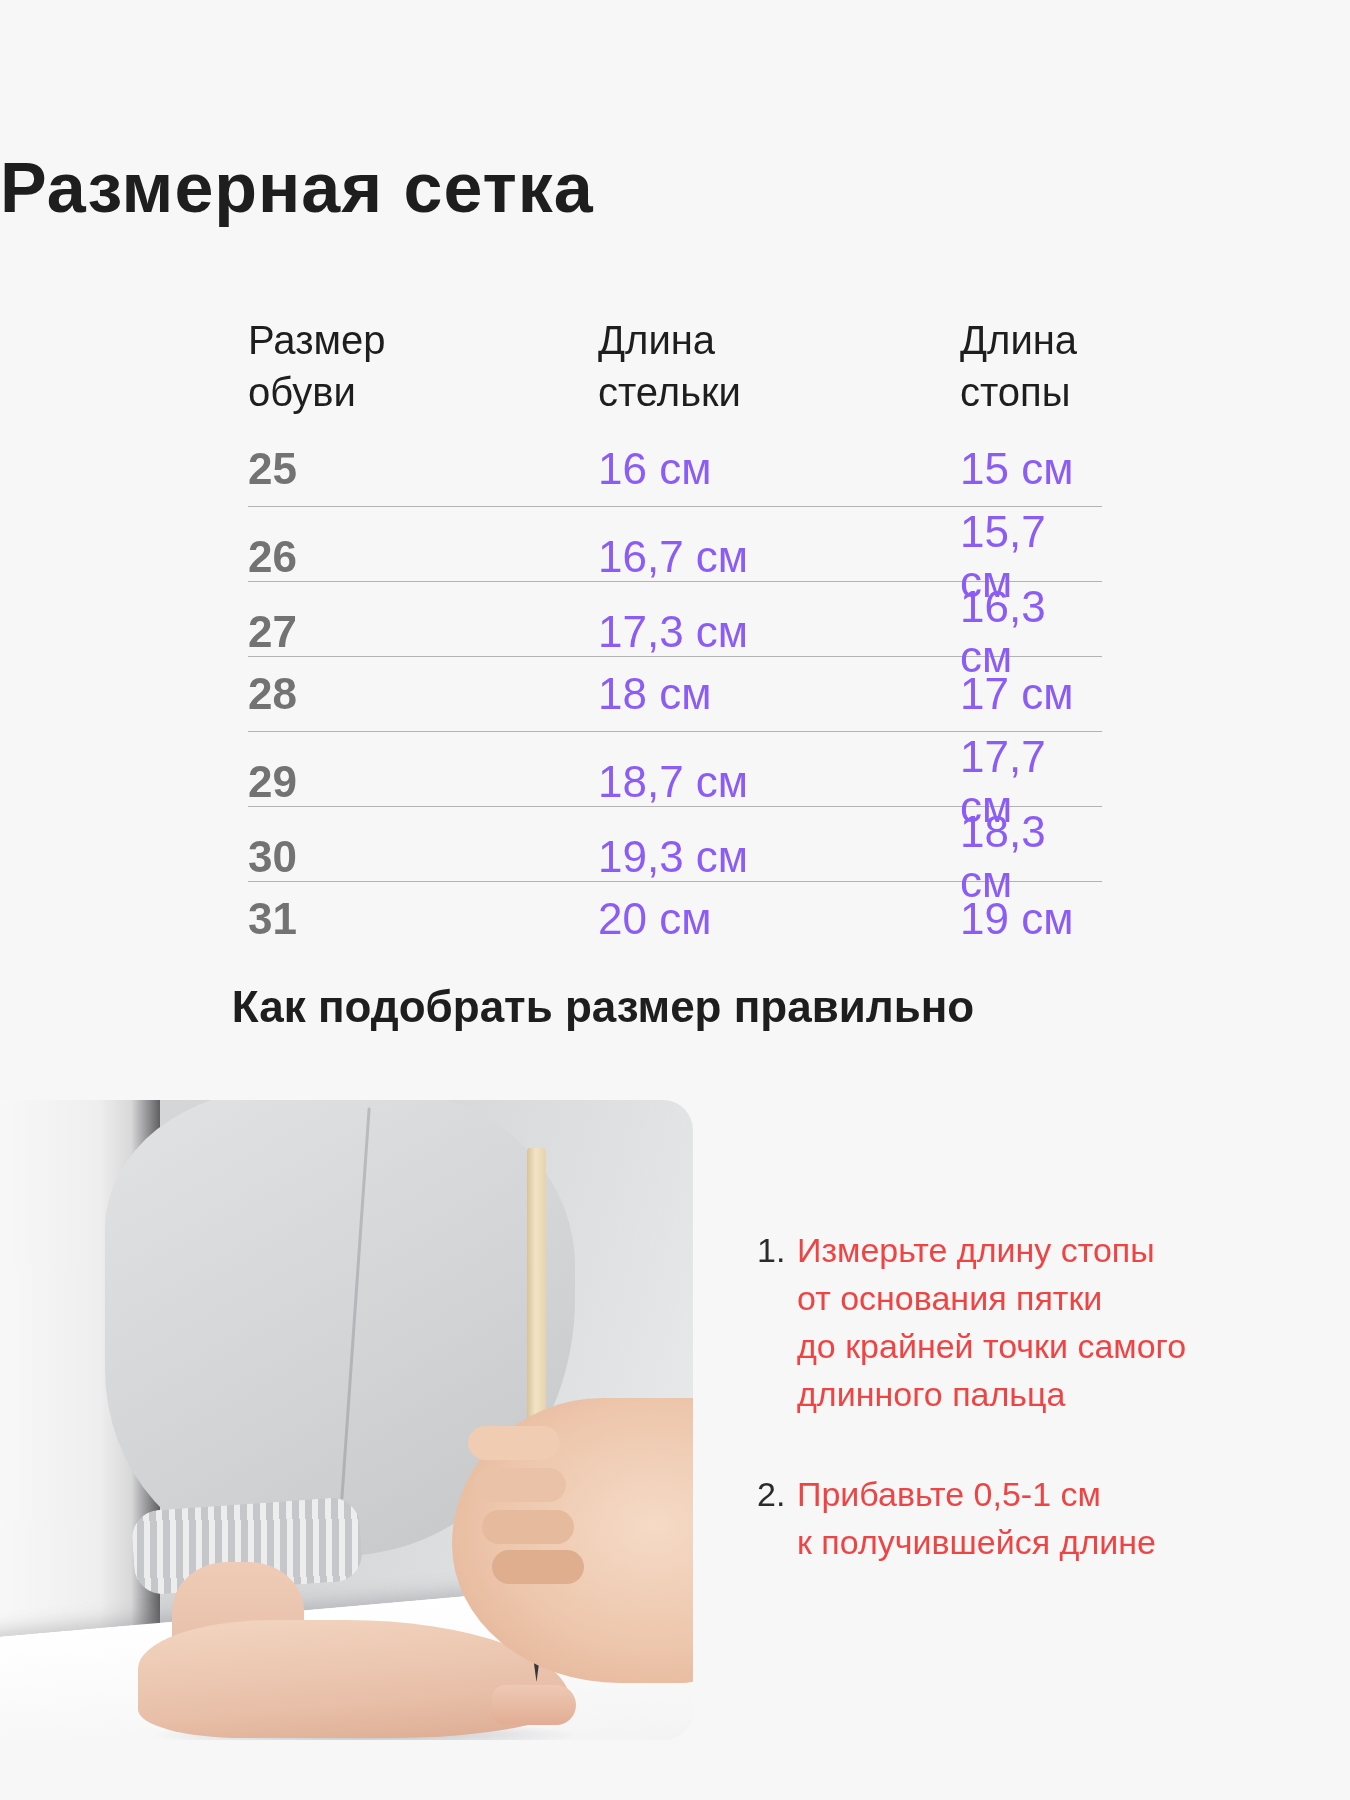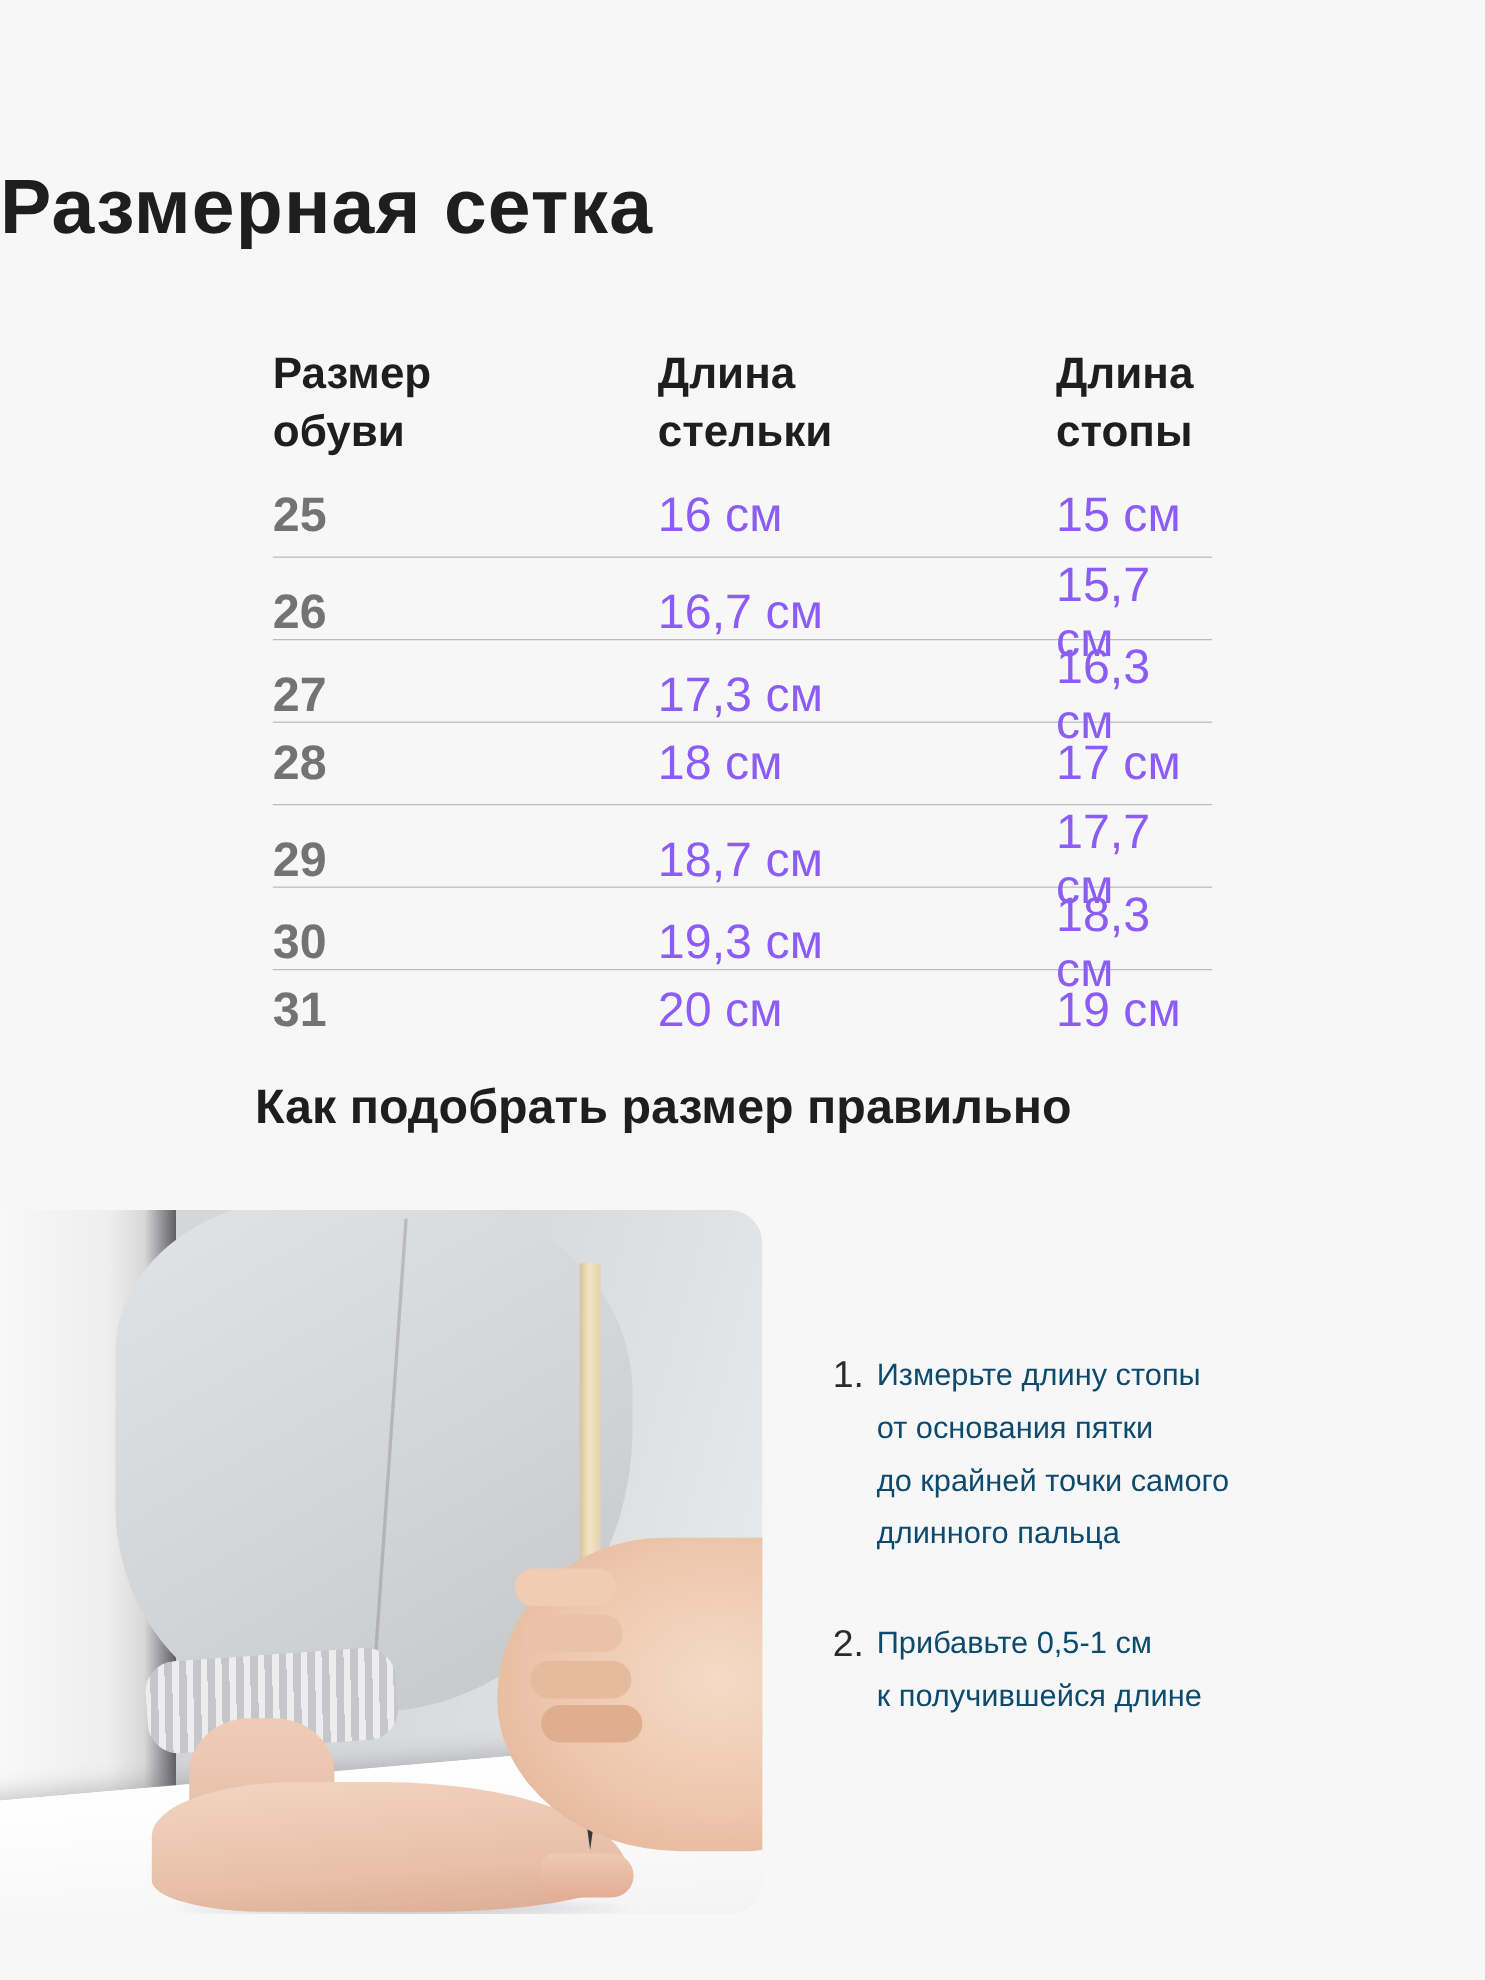--- a/index.html
+++ b/index.html
@@ -17,21 +17,21 @@
   .page-title{
     position:absolute;top:148px;left:0;width:1350px;
     text-align:left;
     font-size:70px;font-weight:700;letter-spacing:1px;
     color:#1e1e1e;
   }
 
   
   .size-table{position:absolute;left:248px;top:314px;width:854px;}
   .thead{display:grid;grid-template-columns:350px 362px 1fr;margin-bottom:0;}
-  .th{font-size:40px;font-weight:700;line-height:52px;color:#1e1e1e;}
+  .th{font-size:40px;font-weight:400;line-height:52px;color:#1e1e1e;}
   .tbody{margin-top:14px;}
   .trow{
     display:grid;grid-template-columns:350px 362px 1fr;
     height:74px;align-items:center;
     border-bottom:1px solid #b3b3b3;
   }
   .trow:last-child{border-bottom:none;}
   .td{font-size:44px;color:#8b5cf6;}
   .td.size{font-weight:700;font-size:44px;color:#737373;}
 
@@ -121,21 +121,21 @@
   }
 
   
   .steps{position:absolute;left:757px;top:1226px;width:565px;}
   .step{display:flex;align-items:flex-start;}
   .step + .step{margin-top:52px;}
   .step .num{
     flex:0 0 40px;font-size:34px;line-height:48px;color:#2b2b2b;
   }
   .step .lines{flex:1;}
-  .step .lines div{font-size:28px;line-height:48px;color:#0c4a6e;white-space:nowrap;}
+  .step .lines div{font-size:34px;line-height:48px;color:#ef4444;white-space:nowrap;}
 </style>
 </head>
 <body>
 
 <div class="canvas">
 
   <div class="page-title">Размерная сетка</div>
 
   <div class="size-table">
     <div class="thead">

